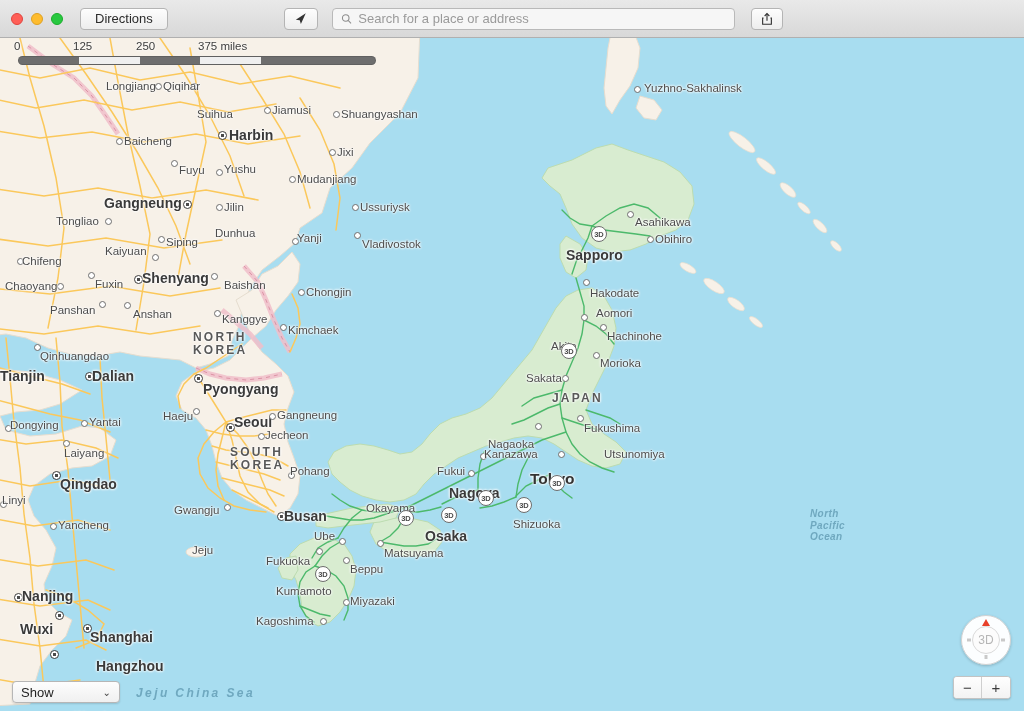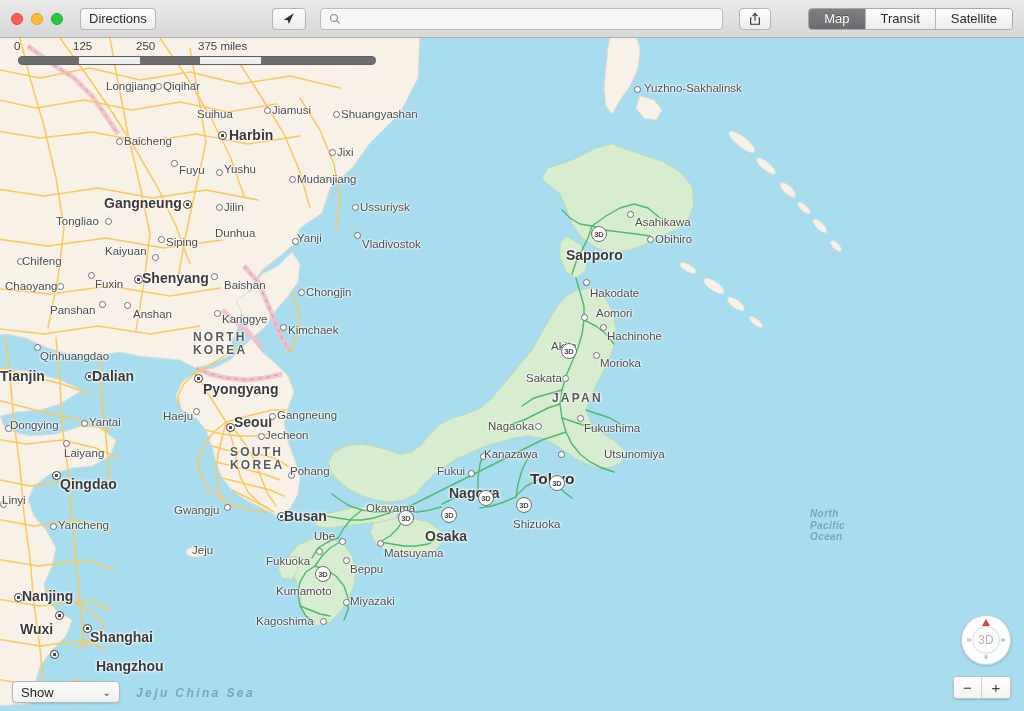--- a/index.html
+++ b/index.html
@@ -23,21 +23,21 @@
   .light.yellow { background: #febc2e; border: .5px solid #dea123; }
   .light.green { background: #28c840; border: .5px solid #1aad2b; }
 
   .tbtn {
     background: linear-gradient(to bottom,#fdfdfd,#ededed);
     border: 1px solid #b4b4b4; border-radius: 4px;
     font-size: 13px; color: #2b2b2b; height: 22px;
     display: flex; align-items: center; justify-content: center;
     box-shadow: 0 1px 0 rgba(255,255,255,.7) inset;
   }
-  #directions-btn { margin-left: 17px; padding: 0 8px; }
+  #directions-btn { margin-left: 17px; padding: 0 14px; }
   #locate-btn { margin-left: 116px; width: 34px; }
   #share-btn { margin-left: 16px; width: 32px; }
 
   #search-field {
     margin-left: 14px; width: 403px; height: 22px;
     background: #f6f6f6; border: 1px solid #b9b9b9; border-radius: 4px;
     display: flex; align-items: center; padding: 0 8px; gap: 6px;
   }
   #search-input {
     border: none; outline: none; background: transparent;
@@ -156,35 +156,31 @@
       <svg width="15" height="15" viewBox="0 0 16 16">
         <path d="M13.6 2.4 L3 9.2 L7.2 9.9 L8.4 13.8 Z" fill="#333"></path>
       </svg>
     </div>
 
     <div id="search-field">
       <svg width="12" height="12" viewBox="0 0 16 16">
         <circle cx="6.6" cy="6.6" r="4.6" fill="none" stroke="#8e8e8e" stroke-width="1.5"></circle>
         <line x1="10" y1="10" x2="14" y2="14" stroke="#8e8e8e" stroke-width="1.5"></line>
       </svg>
+      <input id="search-input" type="text" placeholder="Search for a place or address" style="">
     </div>
 
     <div class="tbtn" id="share-btn">
       <svg width="14" height="14" viewBox="0 0 16 16">
         <path d="M8 2 L8 10" stroke="#333" stroke-width="1.3" fill="none"></path>
         <path d="M5.3 4.6 L8 1.9 L10.7 4.6" stroke="#333" stroke-width="1.3" fill="none"></path>
         <path d="M4 7 L3 7 L3 14 L13 14 L13 7 L12 7" stroke="#333" stroke-width="1.3" fill="none"></path>
       </svg>
     </div>
 
-    <div id="seg">
-      <div class="seg-item active">Map</div>
-      <div class="seg-item">Transit</div>
-      <div class="seg-item">Satellite</div>
-    </div>
   </div>
 
   <div id="map">
     <svg width="1024" height="673" viewBox="0 0 1024 673">
       <defs>
         <clipPath id="vp">
             <rect x="0" y="0" width="1024" height="673"></rect>
           </clipPath>
       </defs>
       <g clip-path="url(#vp)">
@@ -489,21 +485,21 @@
         <div class="dot" style="left: 581px; top: 276px;"></div>
         <div class="lbl city" style="left: 588px; top: 269px; margin-left: 8px;">Aomori</div>
         <div class="dot" style="left: 600px; top: 286px;"></div>
         <div class="lbl city" style="left: 607px; top: 292px;">Hachinohe</div>
         <div class="lbl city" style="left: 551px; top: 302px;">Akita</div>
         <div class="dot" style="left: 593px; top: 314px;"></div>
         <div class="lbl city" style="left: 600px; top: 319px;">Morioka</div>
         <div class="dot" style="left: 562px; top: 337px;"></div>
         <div class="lbl city" style="left: 526px; top: 334px;">Sakata</div>
         <div class="dot" style="left: 535px; top: 385px;"></div>
-        <div class="lbl city" style="left: 488px; top: 382px;">Nagaoka</div>
+        <div class="lbl city" style="left: 488px; top: 400px;">Nagaoka</div>
         <div class="dot" style="left: 577px; top: 377px;"></div>
         <div class="lbl city" style="left: 584px; top: 384px;">Fukushima</div>
         <div class="dot" style="left: 480px; top: 415px;"></div>
         <div class="lbl city" style="left: 484px; top: 410px;">Kanazawa</div>
         <div class="dot" style="left: 558px; top: 413px;"></div>
         <div class="lbl city" style="left: 566px; top: 410px; margin-left: 38px;">Utsunomiya</div>
         <div class="dot" style="left: 468px; top: 432px;"></div>
         <div class="lbl city" style="left: 437px; top: 427px;">Fukui</div>
         <div class="lbl major" style="left: 449px; top: 447px;">Nagoya</div>
         <div class="lbl big" style="left: 530px; top: 432px;">Tokyo</div>

